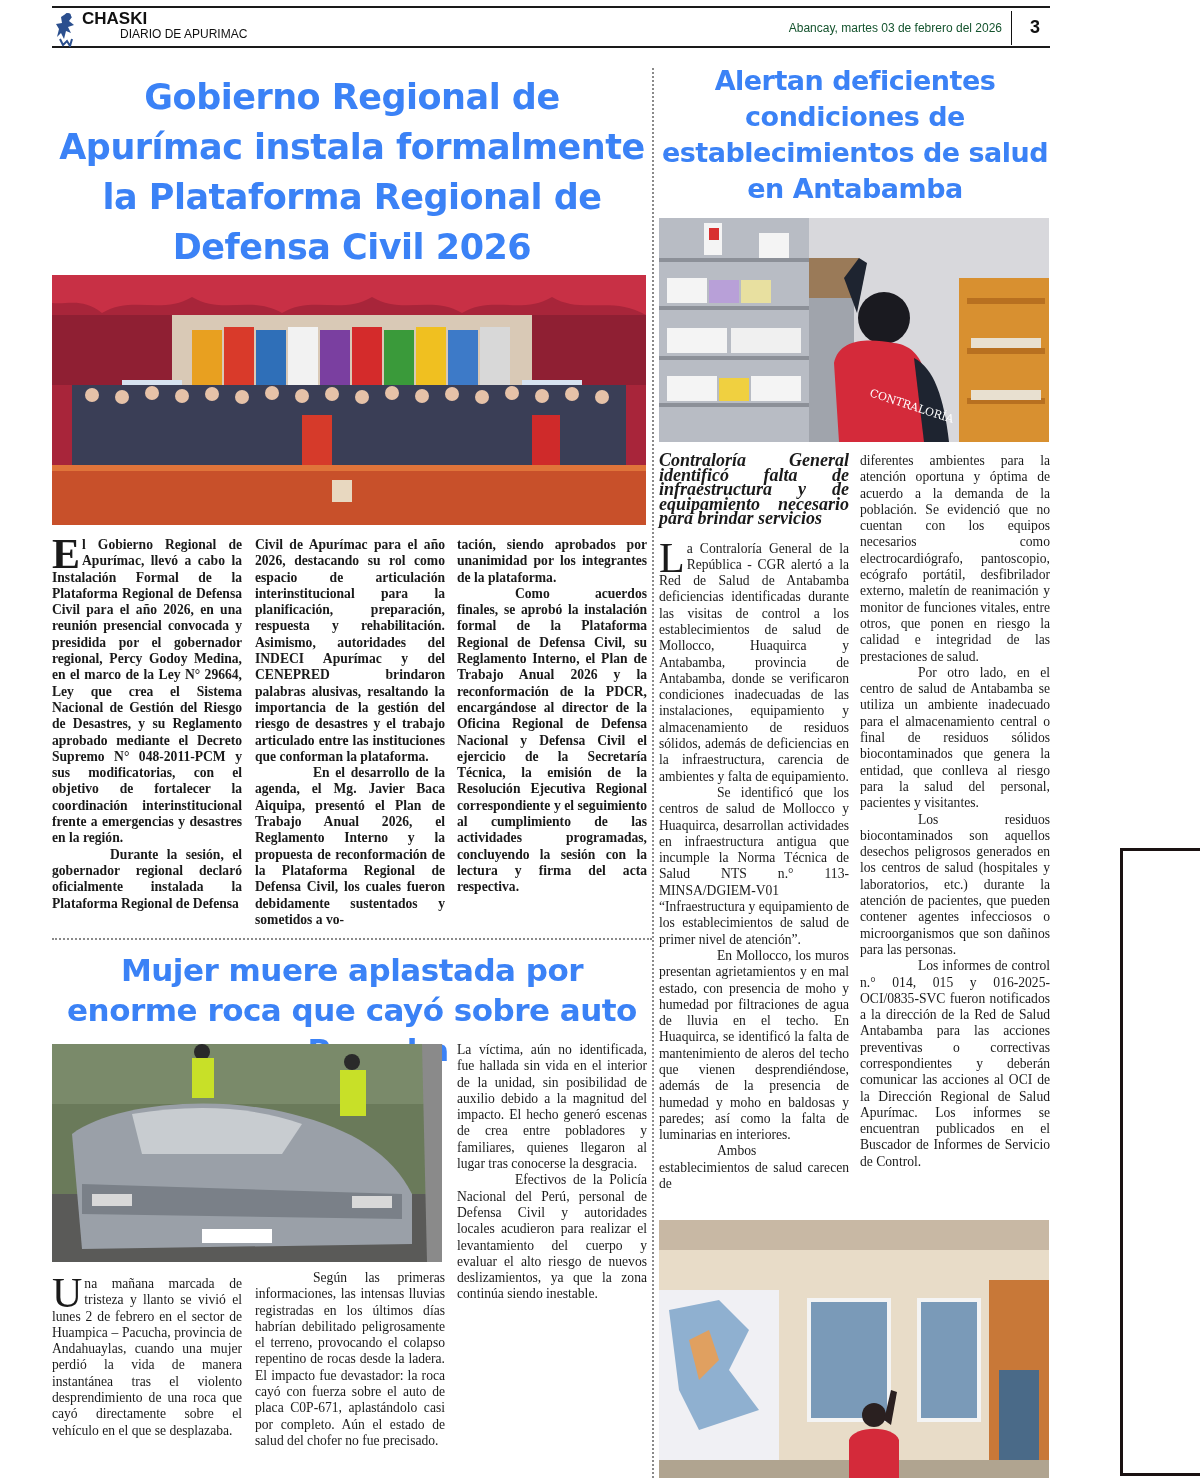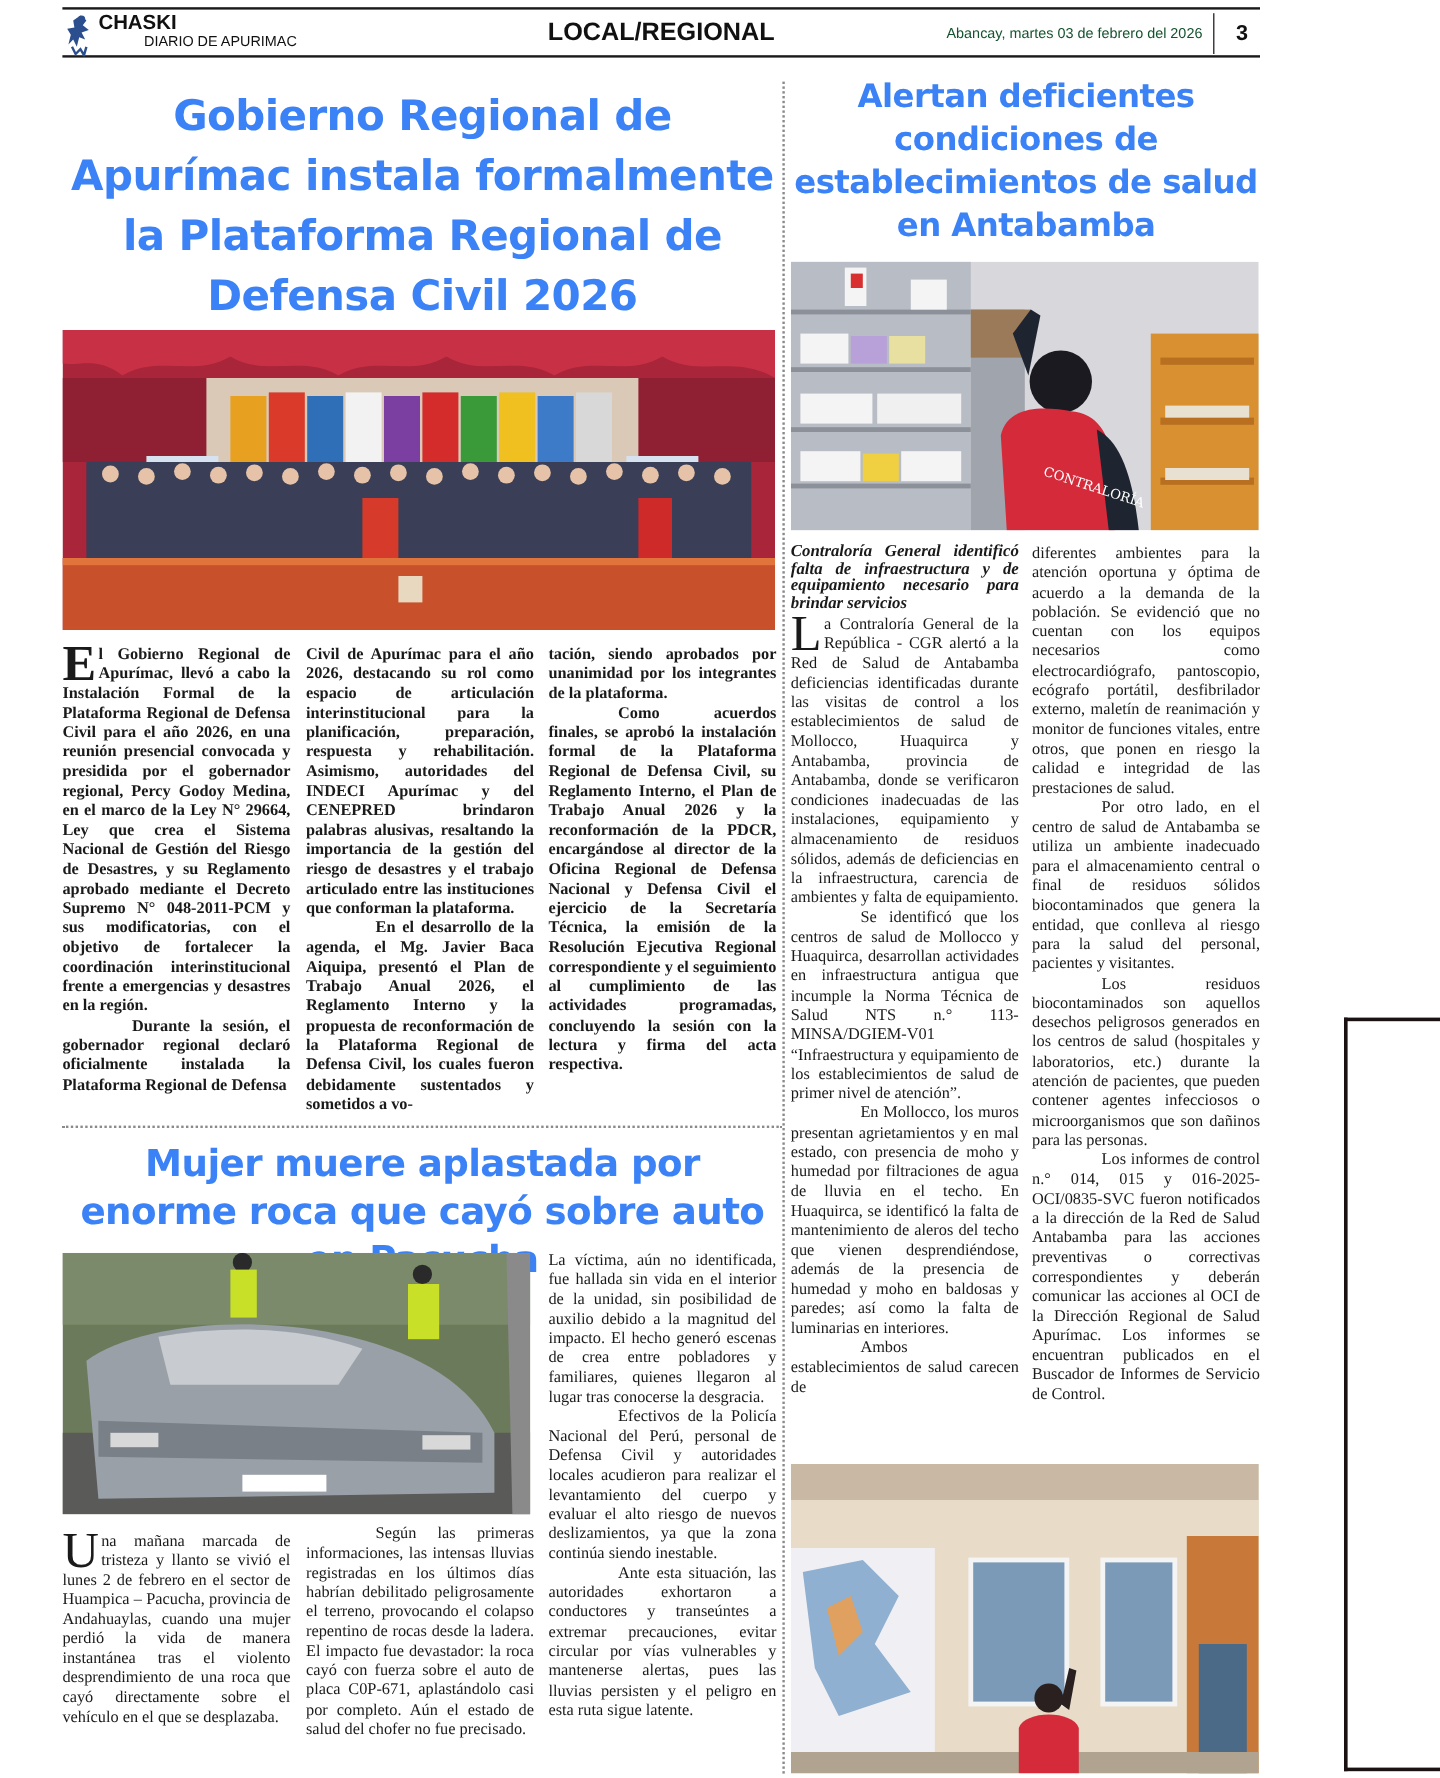--- a/index.html
+++ b/index.html
@@ -35,21 +35,21 @@
   .p3 { left: 52px; top: 1044px; width: 390px; height: 218px; }
   .p4 { left: 659px; top: 1220px; width: 390px; height: 258px; }
 
   
   .col { position: absolute; font-size: 13.6px; line-height: 16.3px; text-align: justify; hyphens: manual; }
   .col p { text-indent: 0; }
   .col p + p { text-indent: 58px; }
   .bold { font-weight: bold; }
   .dropcap { float: left; font-size: 42px; line-height: 30px; padding-top: 2px; margin-right: 2px; font-weight: normal; }
   .dropcap.b { font-weight: bold; }
-  .kicker { font-style: italic; font-weight: bold; font-size: 14px; line-height: 14.5px; margin-bottom: 1px; text-align: justify; }
+  .kicker { font-style: italic; font-weight: bold; font-size: 18px; line-height: 14.5px; margin-bottom: 15px; text-align: justify; }
 
   .c1 { left: 52px; top: 537px; width: 190px; }
   .c2 { left: 255px; top: 537px; width: 190px; }
   .c3 { left: 457px; top: 537px; width: 190px; }
   .c4 { left: 659px; top: 453px; width: 190px; }
   .c5 { left: 860px; top: 453px; width: 190px; }
   .c6 { left: 52px; top: 1276px; width: 190px; }
   .c7 { left: 255px; top: 1270px; width: 190px; }
   .c8 { left: 457px; top: 1042px; width: 190px; }
 
@@ -64,21 +64,20 @@
     <svg viewBox="0 0 26 36" width="26" height="36">
       <path d="M13 2 L18 6 L15 10 L20 14 L14 16 L17 22 L12 20 L10 28 L7 22 L3 26 L5 18 L2 13 L8 12 L7 6 Z" fill="#2b4f8e"></path>
       <circle cx="14" cy="5" r="3" fill="#2b4f8e"></circle>
       <path d="M6 28 L9 34 L13 30 L16 35 L18 28" stroke="#2b4f8e" stroke-width="2" fill="none"></path>
     </svg>
   </div>
   <div class="brand">
     <div class="brand-name">CHASKI</div>
     <div class="brand-sub">DIARIO DE APURIMAC</div>
   </div>
-  <div class="section-title">LOCAL/REGIONAL</div>
   <div class="dateline">Abancay, martes 03 de febrero del 2026</div>
   <div class="pagebar"></div>
   <div class="pagenum">3</div>
 </header>
 
 <div class="vsep"></div>
 <div class="hsep"></div>
 
 <h1 class="headline h1">Gobierno Regional de Apurímac instala formalmente la Plataforma Regional de Defensa Civil 2026</h1>
 
@@ -239,16 +238,15 @@
 
 <div class="col c6">
   <p><span class="dropcap">U</span><span>na mañana marcada de tristeza y llanto se vivió el lunes 2 de febrero en el sector de Huampica – Pacucha, provincia de Andahuaylas, cuando una mujer perdió la vida de manera instantánea tras el violento desprendimiento de una roca que cayó directamente sobre el vehículo en el que se desplazaba.</span></p>
 </div>
 <div class="col c7">
   <p style="text-indent:58px">Según las primeras informaciones, las intensas lluvias registradas en los últimos días habrían debilitado peligrosamente el terreno, provocando el colapso repentino de rocas desde la ladera. El impacto fue devastador: la roca cayó con fuerza sobre el auto de placa C0P-671, aplastándolo casi por completo. Aún el estado de salud del chofer no fue precisado.</p>
 </div>
 <div class="col c8">
   <p>La víctima, aún no identificada, fue hallada sin vida en el interior de la unidad, sin posibilidad de auxilio debido a la magnitud del impacto. El hecho generó escenas de crea entre pobladores y familiares, quienes llegaron al lugar tras conocerse la desgracia.</p>
   <p>Efectivos de la Policía Nacional del Perú, personal de Defensa Civil y autoridades locales acudieron para realizar el levantamiento del cuerpo y evaluar el alto riesgo de nuevos deslizamientos, ya que la zona continúa siendo inestable.</p>
-  <p>Ante esta situación, las autoridades exhortaron a conductores y transeúntes a extremar precauciones, evitar circular por vías vulnerables y mantenerse alertas, pues las lluvias persisten y el peligro en esta ruta sigue latente.</p>
 </div>
 
 <div class="side-frame"></div>
 
 </body></html>

